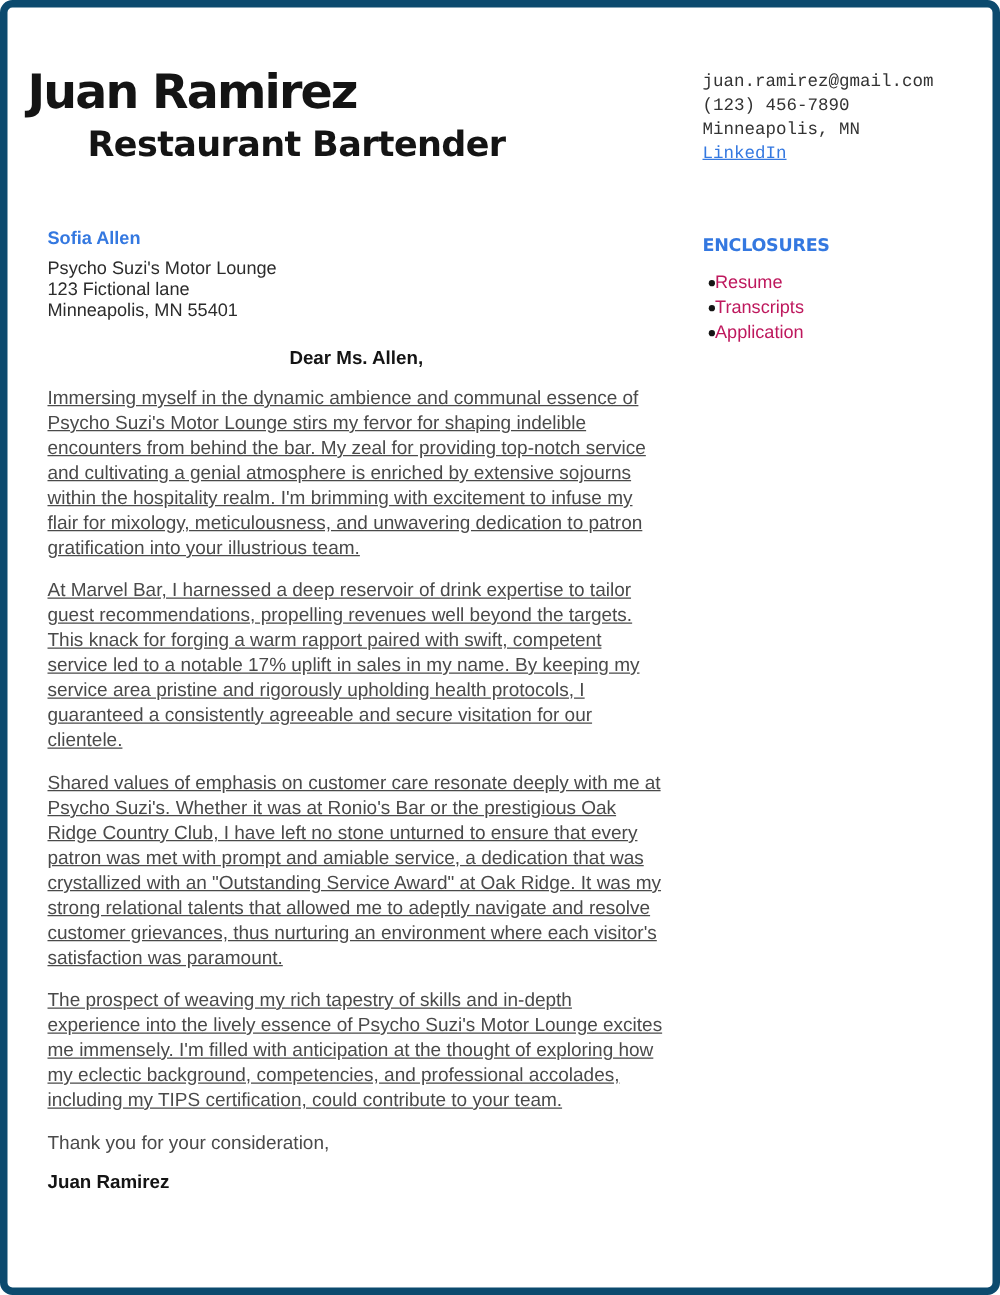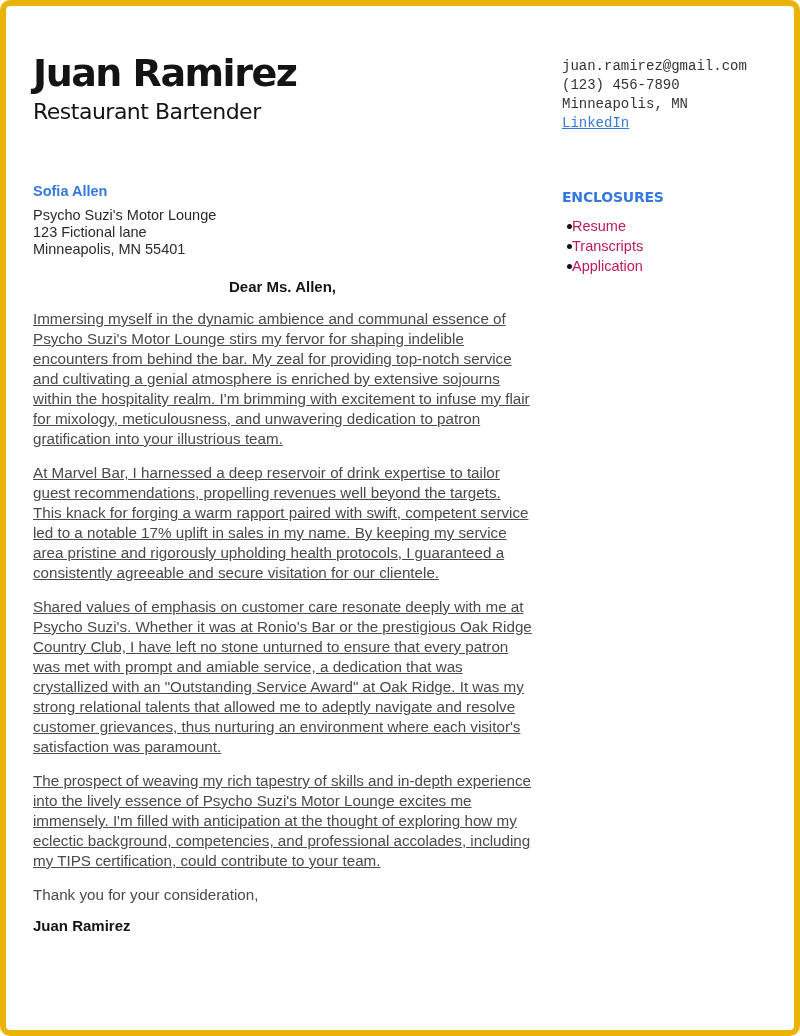--- a/index.html
+++ b/index.html
@@ -7,61 +7,62 @@
   body {
     width: 800px;
     height: 1036px;
     font-family: "Liberation Sans", sans-serif;
     -webkit-font-smoothing: antialiased;
   }
   .page {
     width: 800px;
     height: 1036px;
     background: #ffffff;
-    border: 6px solid #eab308;
+    border: 6px solid #0c4a6e;
     border-radius: 10px;
-    padding: 46px 19px 20px 27px;
+    padding: 46px 19px 20px 16px;
     overflow: hidden;
   }
   .grid {
     display: grid;
     grid-template-columns: 1fr 213px;
     column-gap: 30px;
   }
   
   .name {
     font-family: "DejaVu Sans", "Liberation Sans", sans-serif;
     font-weight: bold;
     font-size: 38px;
     line-height: 1.12;
     letter-spacing: -1.5px;
     color: #141414;
   }
   .job-title {
     font-family: "DejaVu Sans", "Liberation Sans", sans-serif;
-    font-weight: normal;
-    font-size: 22px;
+    font-weight: bold;
+    font-size: 28px;
     letter-spacing: -0.5px;
     color: #141414;
     margin-top: 4px;
+    margin-left: 48px;
   }
   .contact {
     padding-top: 5px;
     font-size: 14px;
     line-height: 19px;
     color: #333333;
     font-family: Liberation Mono, monospace;
   }
   .contact-link {
     color: var(--accent, #3478e0);
     text-decoration: underline;
     cursor: pointer;
   }
   
-  .letter { margin-top: 49px; max-width: 500px; }
+  .letter { margin-top: 49px; max-width: 500px; margin-left: 16px; }
   .recipient-name {
     color: var(--accent, #3478e0);
     font-weight: bold;
     font-size: 14.5px;
     line-height: 18px;
   }
   .address {
     margin-top: 7px;
     font-size: 14.5px;
     line-height: 17px;

